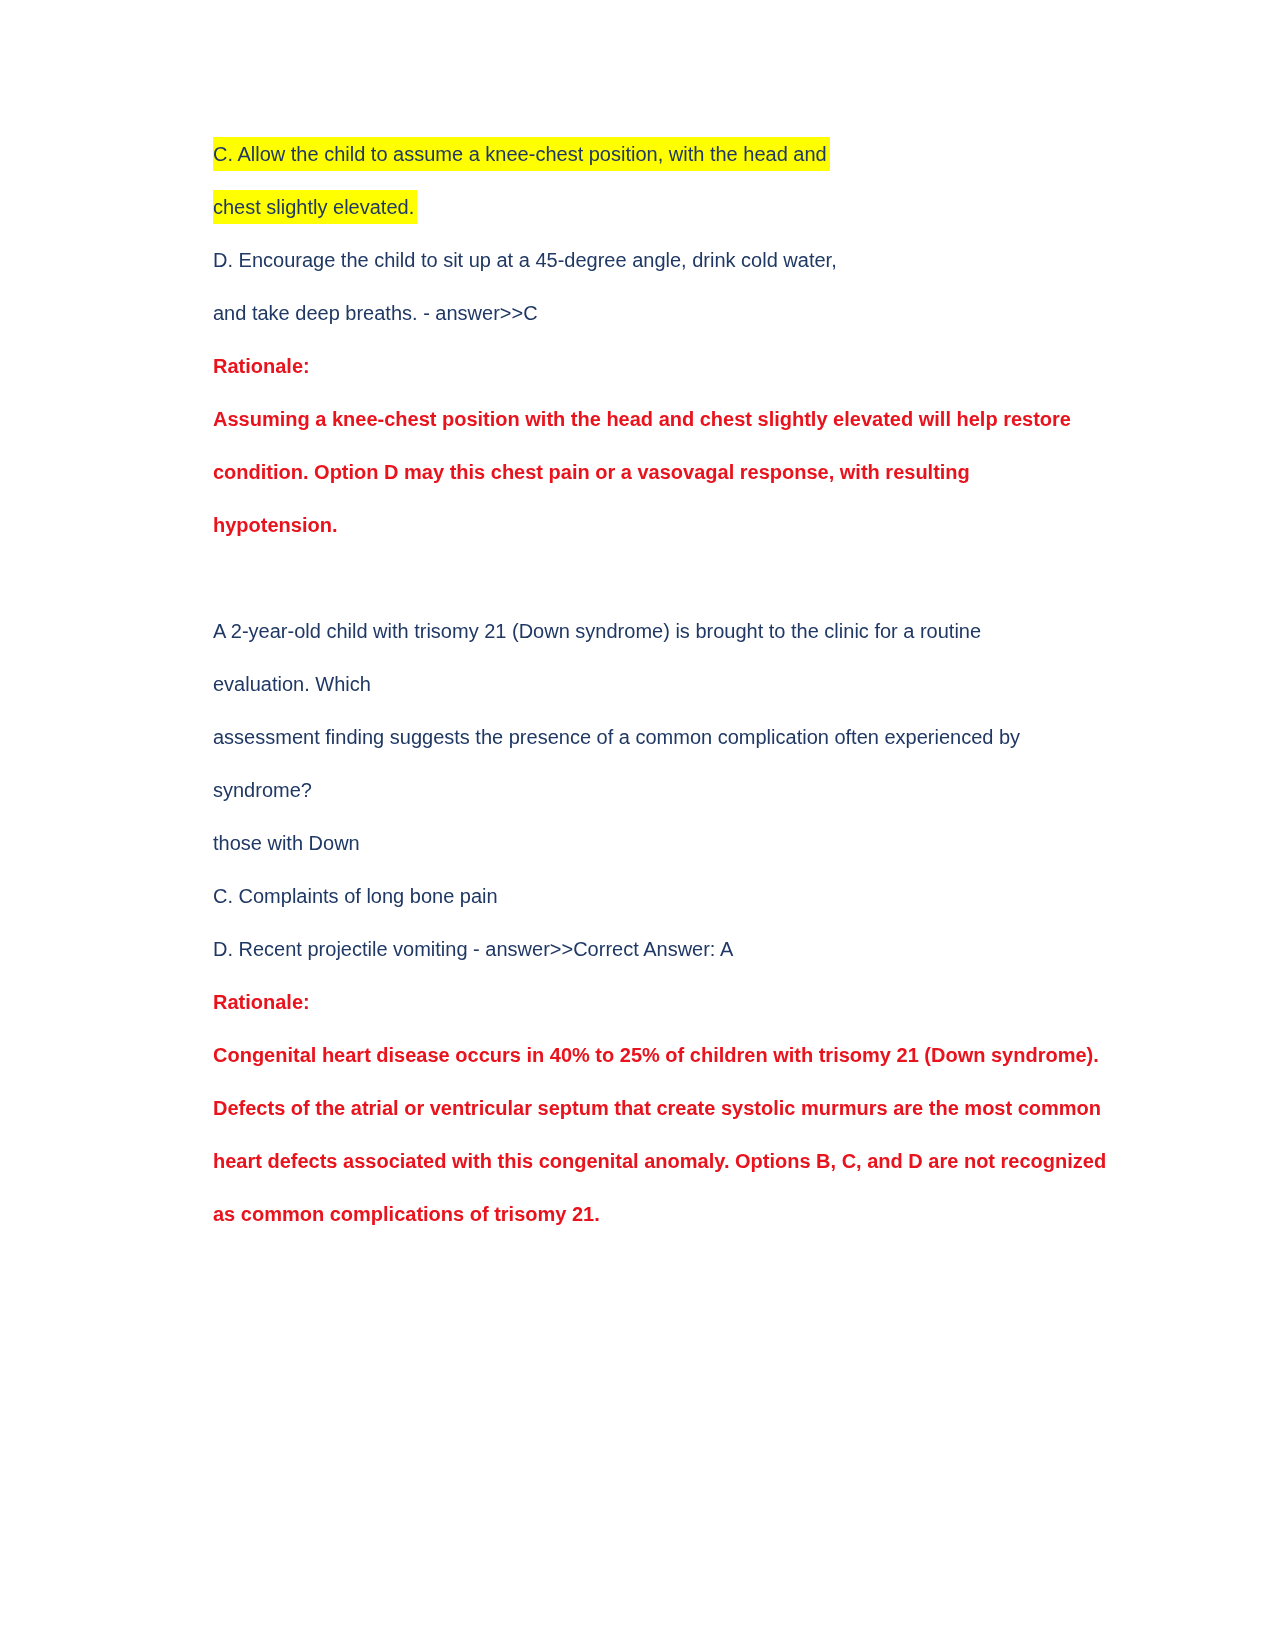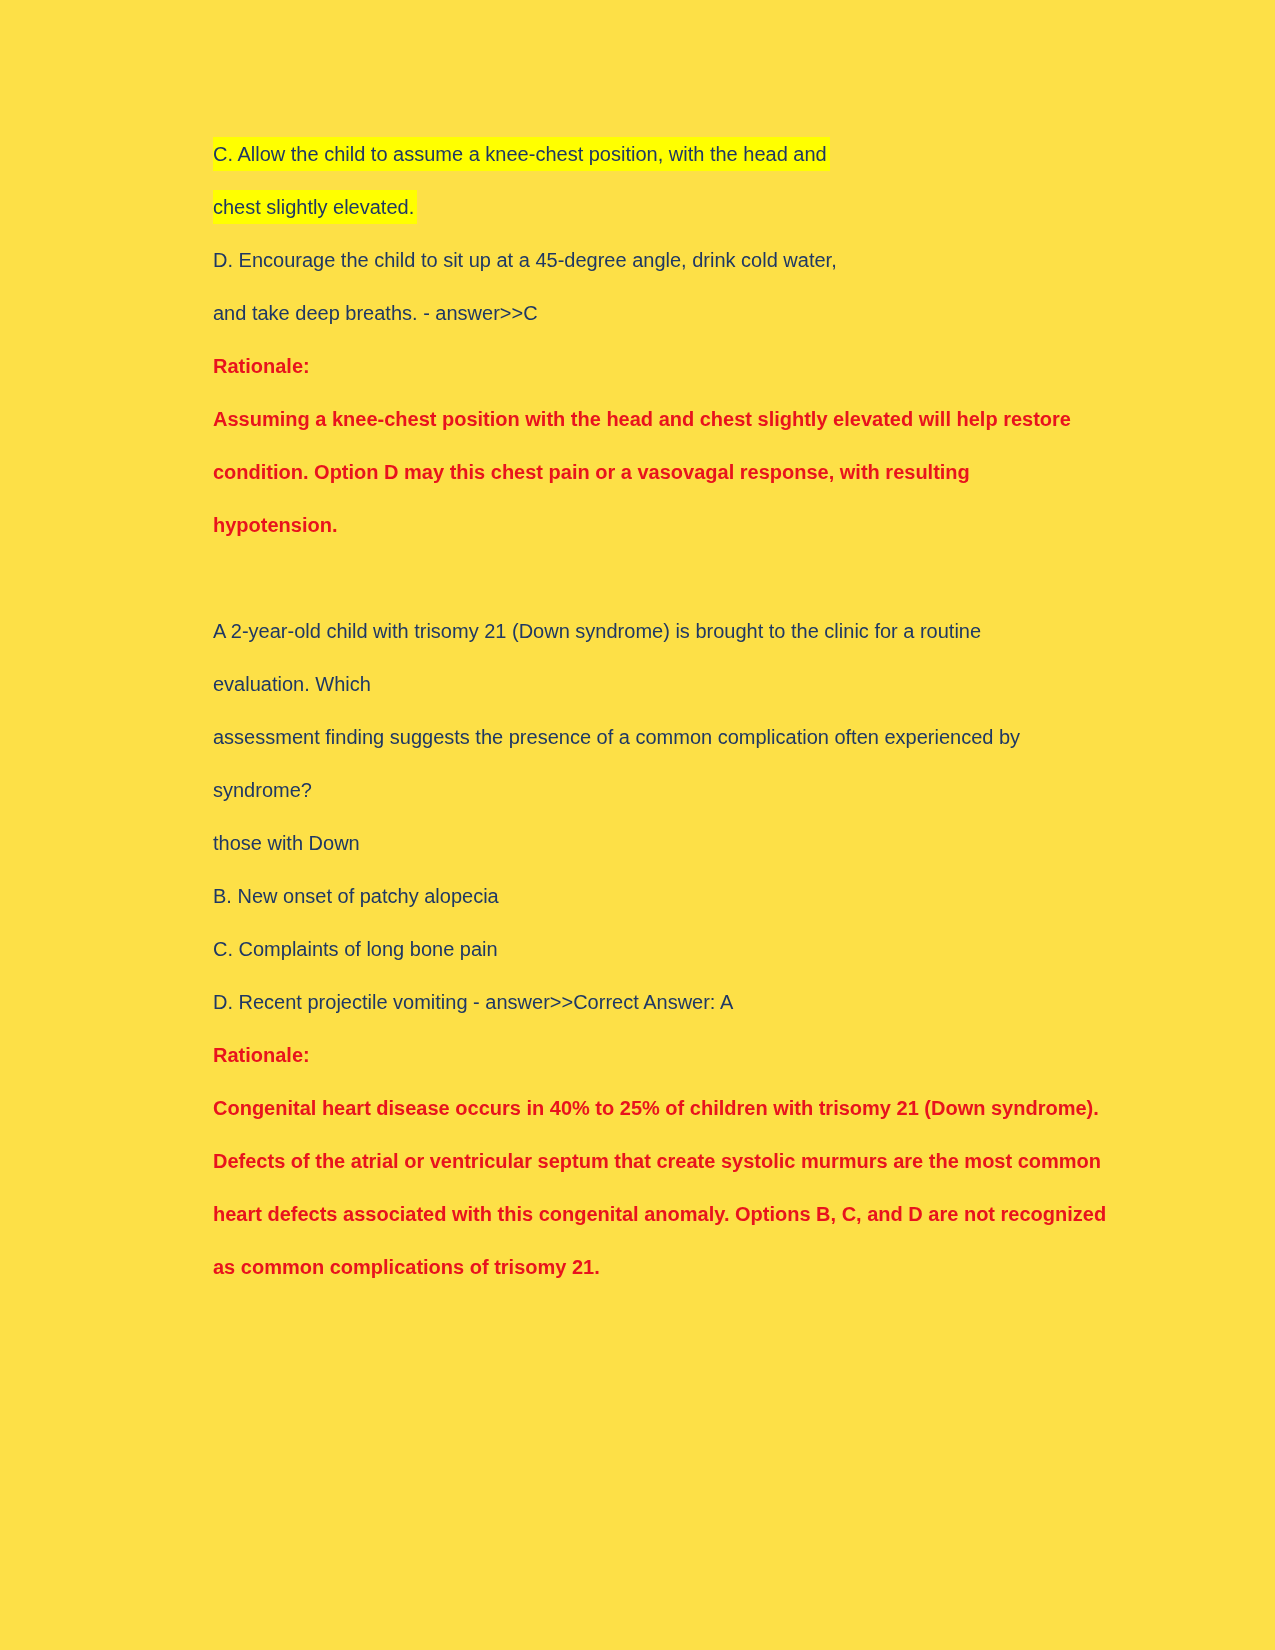--- a/index.html
+++ b/index.html
@@ -1,21 +1,21 @@
 <!DOCTYPE html>
 <html><head>
 <meta charset="utf-8">
 <style>
   * { margin: 0; padding: 0; box-sizing: border-box; }
   html, body { background: #e9e9e9; }
   .page {
     position: relative;
     width: 1275px;
     height: 1650px;
-    background: #fde047;
+    background: #ffffff;
     margin: 0 auto;
     overflow: hidden;
     font-family: "Liberation Sans", sans-serif;
   }
   .content {
     position: absolute;
     top: 128px;
     left: 213px;
     right: 90px;
   }
@@ -43,21 +43,20 @@
     <div class="line"><span class="red">Rationale:</span></div>
     <div class="line"><span class="red">Assuming a knee-chest position with the head and chest slightly elevated will help restore</span></div>
     <div class="line"><span class="red">condition. Option D may this chest pain or a vasovagal response, with resulting</span></div>
     <div class="line"><span class="red">hypotension.</span></div>
     <div class="line"><span></span></div>
     <div class="line"><span class="blue">A 2-year-old child with trisomy 21 (Down syndrome) is brought to the clinic for a routine</span></div>
     <div class="line"><span class="blue">evaluation. Which</span></div>
     <div class="line"><span class="blue">assessment finding suggests the presence of a common complication often experienced by</span></div>
     <div class="line"><span class="blue">syndrome?</span></div>
     <div class="line"><span class="blue">those with Down</span></div>
-    <div class="line"><span class="blue">B. New onset of patchy alopecia</span></div>
     <div class="line"><span class="blue">C. Complaints of long bone pain</span></div>
     <div class="line"><span class="blue">D. Recent projectile vomiting - answer&gt;&gt;Correct Answer: A</span></div>
     <div class="line"><span class="red">Rationale:</span></div>
     <div class="line"><span class="red">Congenital heart disease occurs in 40% to 25% of children with trisomy 21 (Down syndrome).</span></div>
     <div class="line"><span class="red">Defects of the atrial or ventricular septum that create systolic murmurs are the most common</span></div>
     <div class="line"><span class="red">heart defects associated with this congenital anomaly. Options B, C, and D are not recognized</span></div>
     <div class="line"><span class="red">as common complications of trisomy 21.</span></div>
 
   </div>
 </div>

